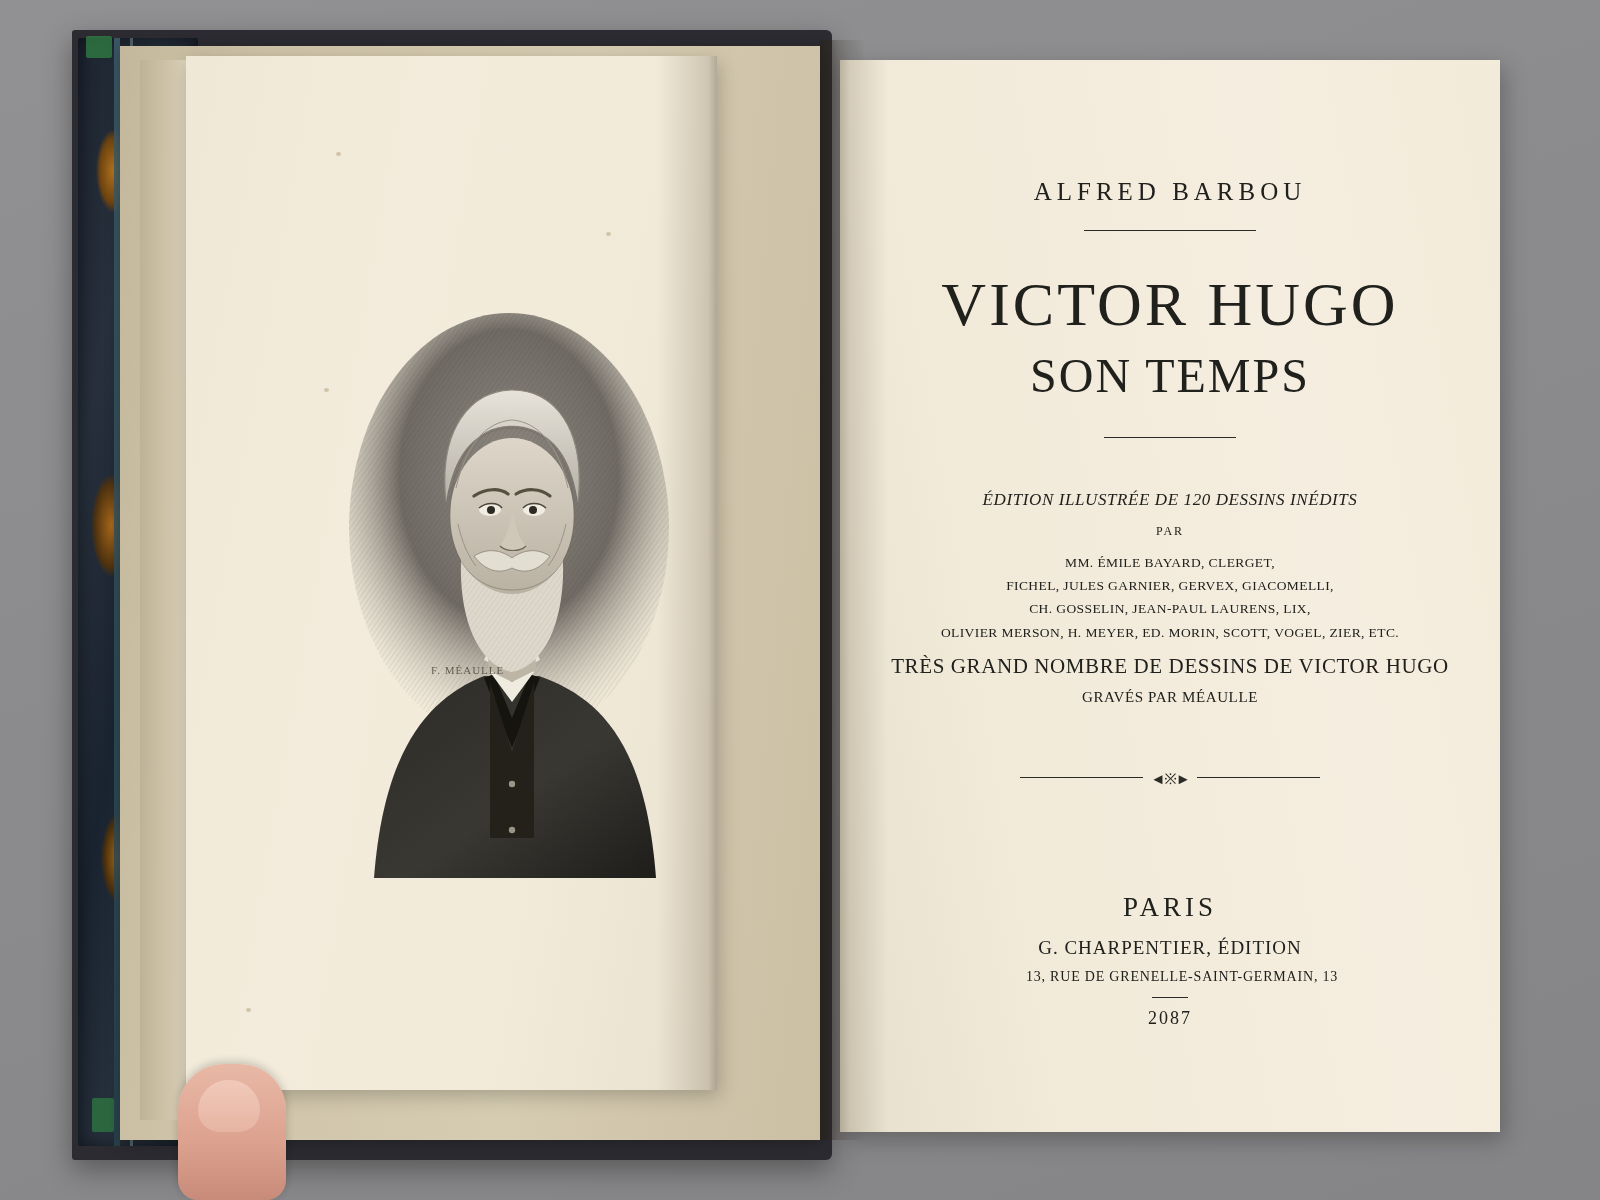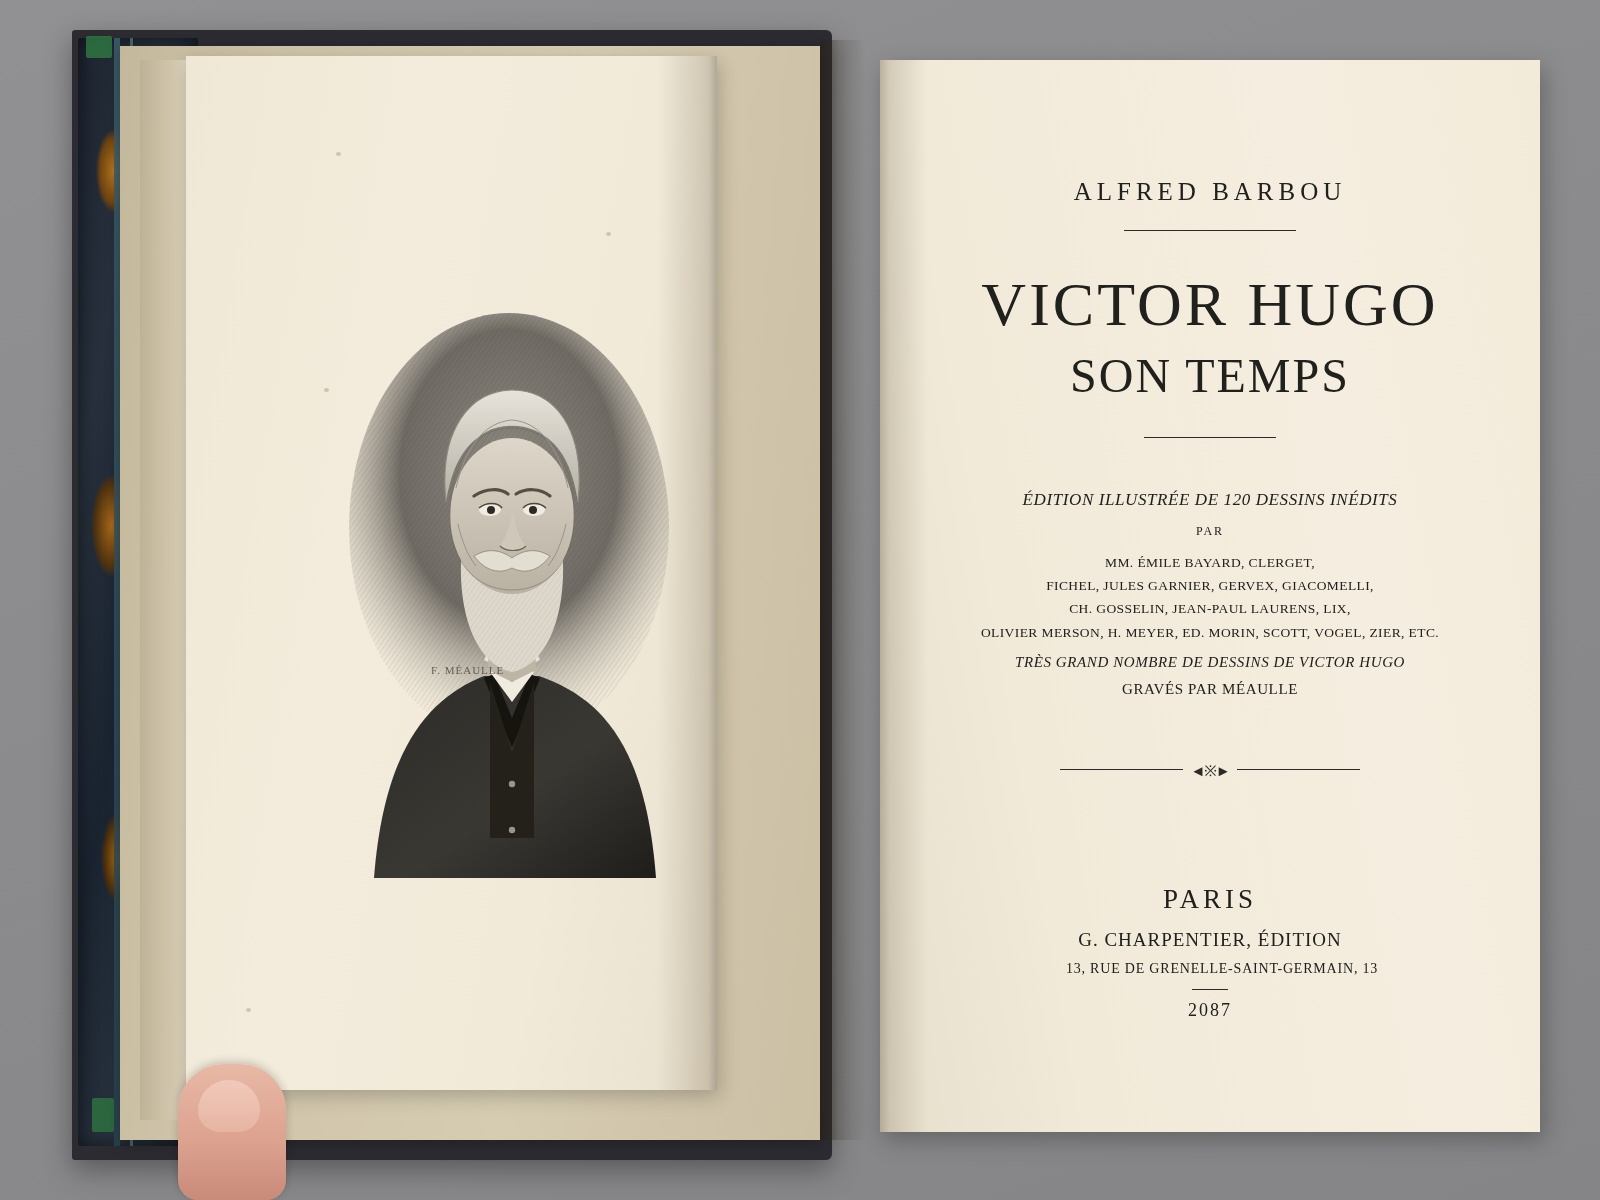--- a/index.html
+++ b/index.html
@@ -128,21 +128,20 @@
 
   
   .page-right {
     position: absolute;
     left: 840px;
     top: 60px;
     width: 660px;
     height: 1072px;
     background: linear-gradient(260deg, #f2ebd9 0%, #f5eee0 30%, #f1ead9 75%, #e6dfcc 100%);
     box-shadow: 4px 8px 22px rgba(0,0,0,0.26);
-    margin-left: 40px;
   }
   .page-right::before {
     content: "";
     position: absolute;
     left: 0; top: 0; bottom: 0;
     width: 48px;
     background: linear-gradient(270deg, rgba(140,125,96,0) 0%, rgba(110,96,72,0.22) 80%, rgba(85,72,52,0.35) 100%);
     pointer-events: none;
   }
 
@@ -208,23 +207,22 @@
     line-height: 1.72;
     letter-spacing: 0.4px;
   }
   .etdun {
     margin-top: 16px;
     font-size: 12px;
     letter-spacing: 2px;
   }
   .hugo-line {
     margin-top: 10px;
-    font-size: 15px;
+    font-size: 21px;
     letter-spacing: 0.6px;
-    font-style: italic;
   }
   .graves {
     margin-top: 10px;
     font-size: 15px;
     letter-spacing: 0.6px;
   }
 
   .ornament {
     margin: 62px auto 0;
     width: 300px;

